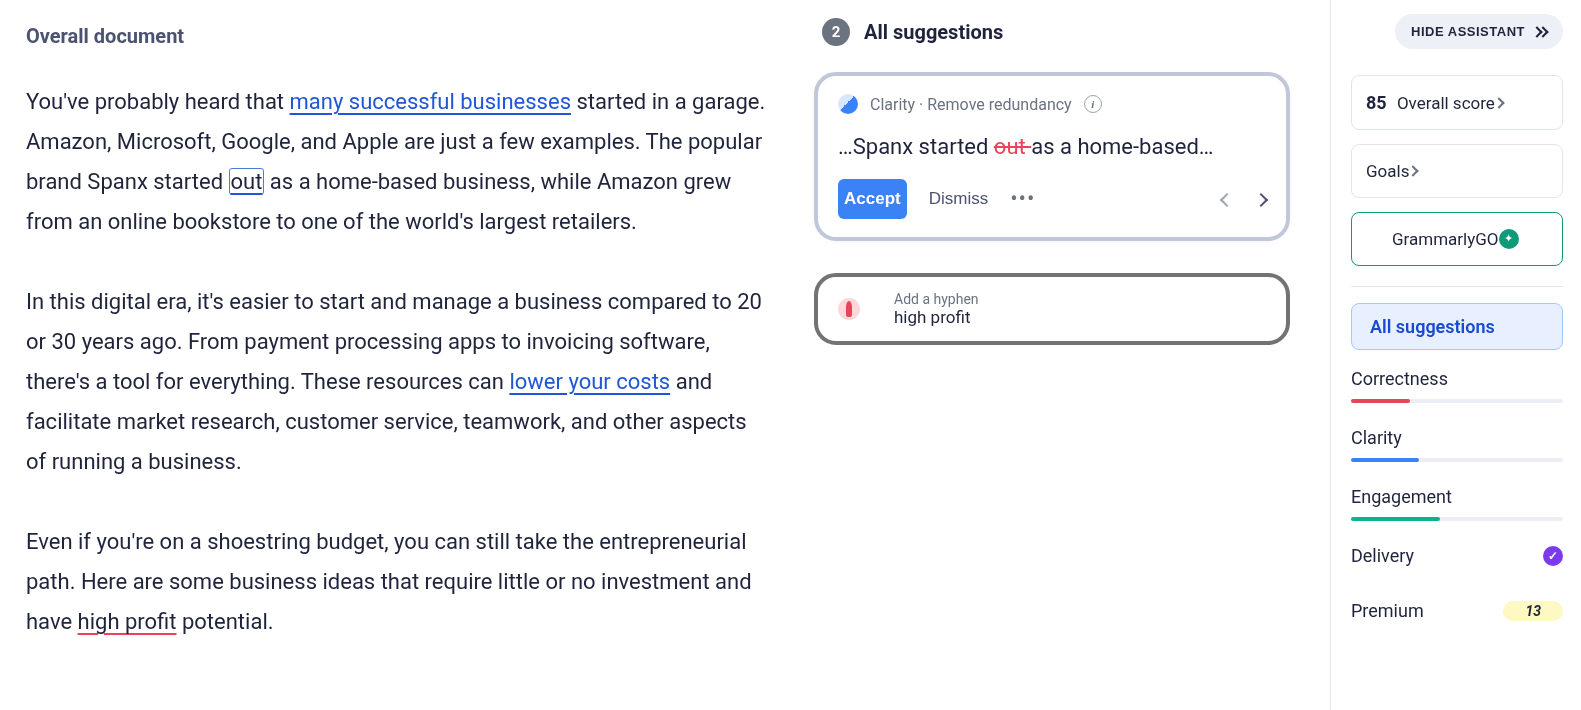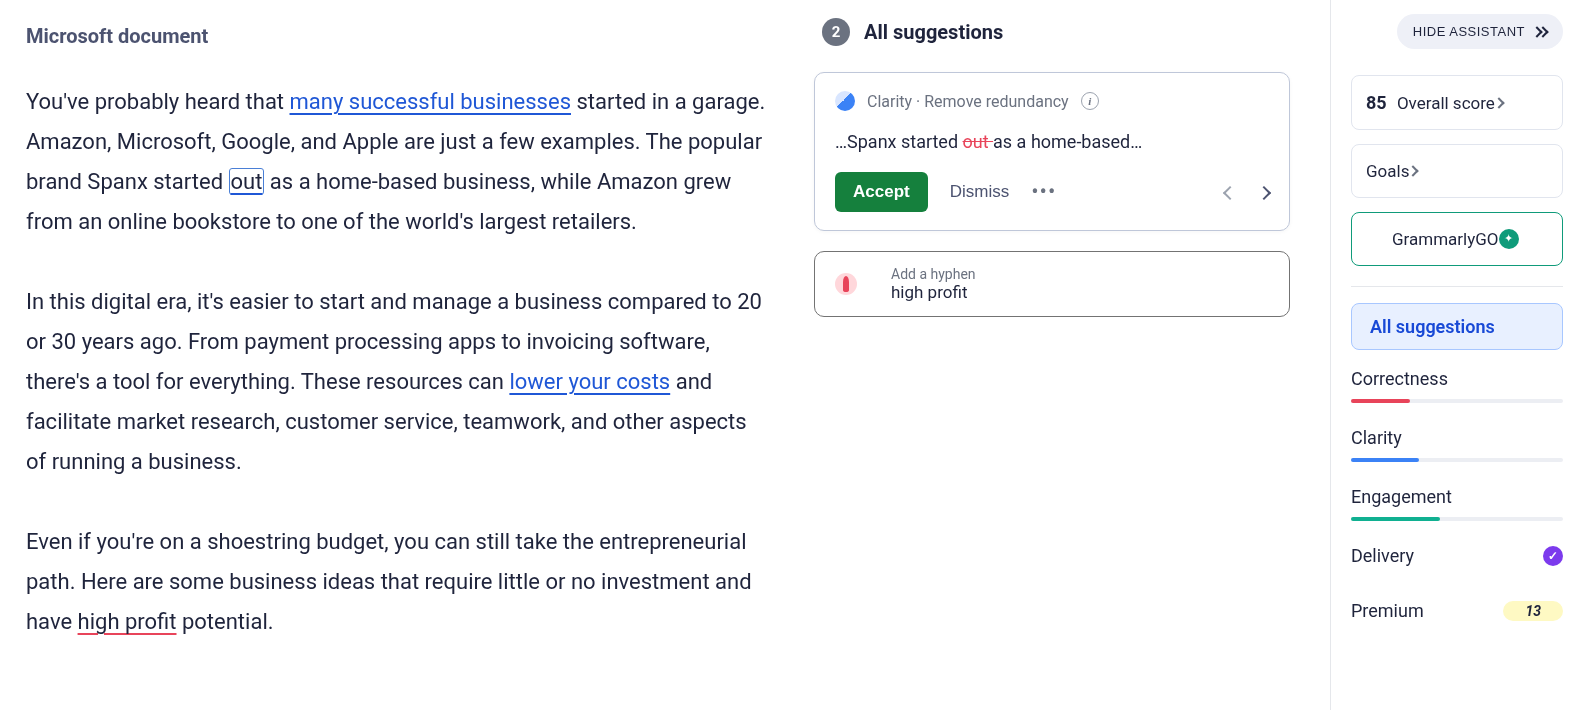--- a/index.html
+++ b/index.html
@@ -71,24 +71,24 @@
     display: flex;
     align-items: center;
     justify-content: center;
   }
   .sug-header-title {
     font-size: 20px;
     font-weight: 700;
     color: #1f243c;
   }
   .card {
-    border: 1px solid #737373;
-    border-radius: 10px;
+    border: 4px solid #737373;
+    border-radius: 22px;
     background: #fff;
-    margin-bottom: 20px;
+    margin-bottom: 32px;
   }
   .card.active {
     border-color: #bfc7d9;
     box-shadow: 0 1px 4px rgba(0,0,0,0.04);
   }
   .card-head {
     display: flex;
     align-items: center;
     gap: 12px;
     padding: 18px 20px 4px 20px;
@@ -112,39 +112,39 @@
     align-items: center;
     justify-content: center;
     font-size: 11px;
     color: #6b7280;
     font-style: italic;
     font-family: Georgia, serif;
     font-weight: 700;
   }
   .card-body {
     padding: 16px 20px 8px 20px;
-    font-size: 18px;
+    font-size: 22px;
     color: #1f243c;
   }
   .strike-red {
     color: #e8445a;
     text-decoration: line-through;
   }
   .card-actions {
     display: flex;
     align-items: center;
     gap: 22px;
     padding: 12px 20px 18px 20px;
   }
   .btn-accept {
-    background: #15803d;
+    background: #3b82f6;
     color: #fff;
     border: none;
     border-radius: 6px;
-    padding: 10px 18px;
+    padding: 10px 6px;
     font-size: 17px;
     font-weight: 600;
     cursor: pointer;
   }
   .btn-dismiss {
     background: none;
     border: none;
     color: #4c5370;
     font-size: 17px;
     cursor: pointer;
@@ -203,21 +203,21 @@
     flex-direction: column;
     gap: 14px;
   }
   .hide-assistant {
     align-self: flex-end;
     background: #eef0f7;
     border: none;
     border-radius: 20px;
     padding: 10px 16px;
     font-size: 13px;
-    font-weight: 400;
+    font-weight: 700;
     letter-spacing: 0.5px;
     color: #1f243c;
     display: flex;
     align-items: center;
     gap: 8px;
     cursor: pointer;
     margin-bottom: 12px;
   }
   .dbl-chev {
     display:inline-flex;
@@ -302,21 +302,21 @@
     font-weight:700;
     border-radius:12px;
     padding:2px 22px;
     font-style:italic;
   }
 </style>
 </head>
 <body>
 
 <div class="editor-col">
-  <div class="doc-title">Microsoft document</div>
+  <div class="doc-title">Overall document</div>
   <div class="doc-body">
     <p>
       <span>You've probably heard that </span><a class="link-u">many successful businesses</a><span> started in a garage. Amazon, Microsoft, Google, and Apple are just a few examples. The popular brand Spanx started </span><span class="highlight-out">out</span><span> as a home-based business, while Amazon grew from an online bookstore to one of the world's largest retailers.</span>
     </p>
     <p>
       <span>In this digital era, it's easier to start and manage a business compared to 20 or 30 years ago. From payment processing apps to invoicing software, there's a tool for everything. These resources can </span><a class="link-u">lower your costs</a><span> and facilitate market research, customer service, teamwork, and other aspects of running a business.</span>
     </p>
     <p>
       <span>Even if you're on a shoestring budget, you can still take the entrepreneurial path. Here are some business ideas that require little or no investment and have </span><span class="err-red">high profit</span><span> potential.</span>
     </p>

